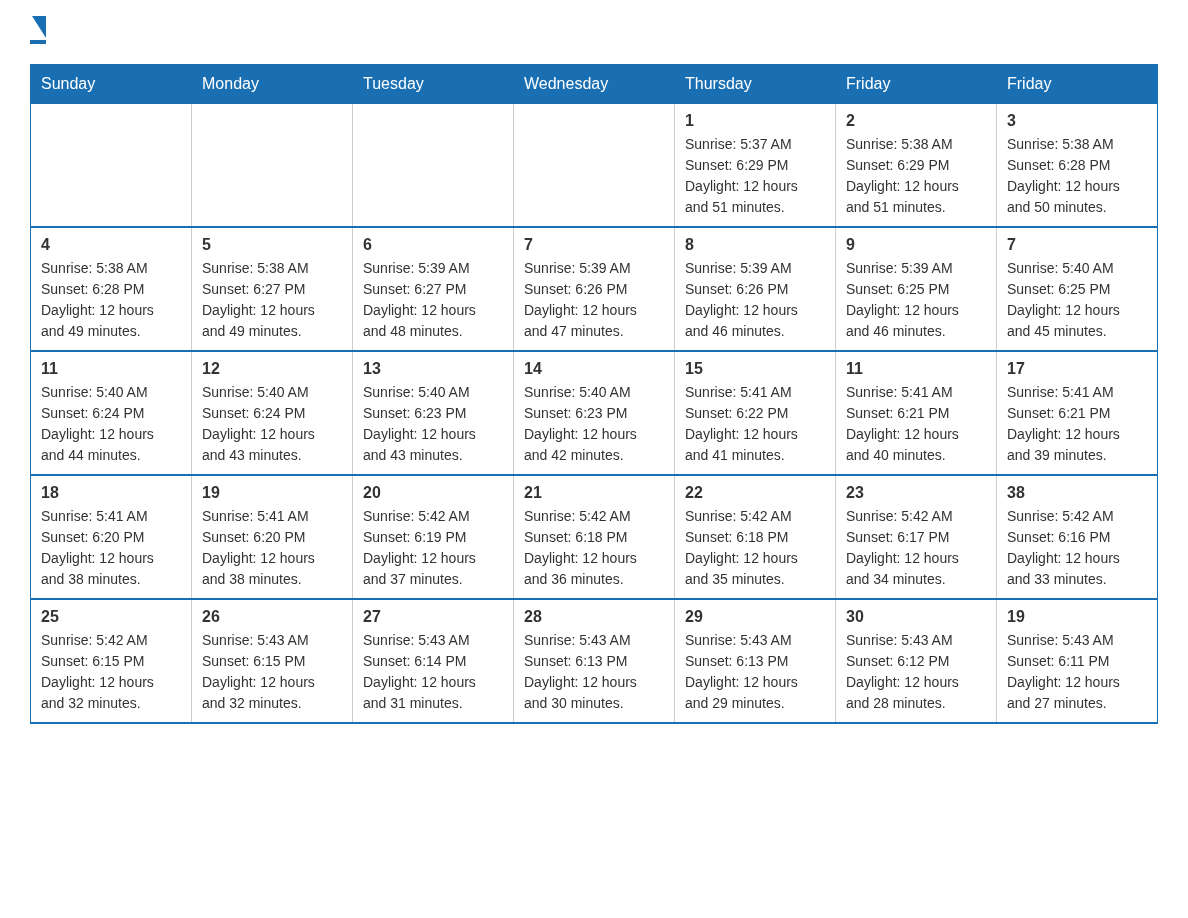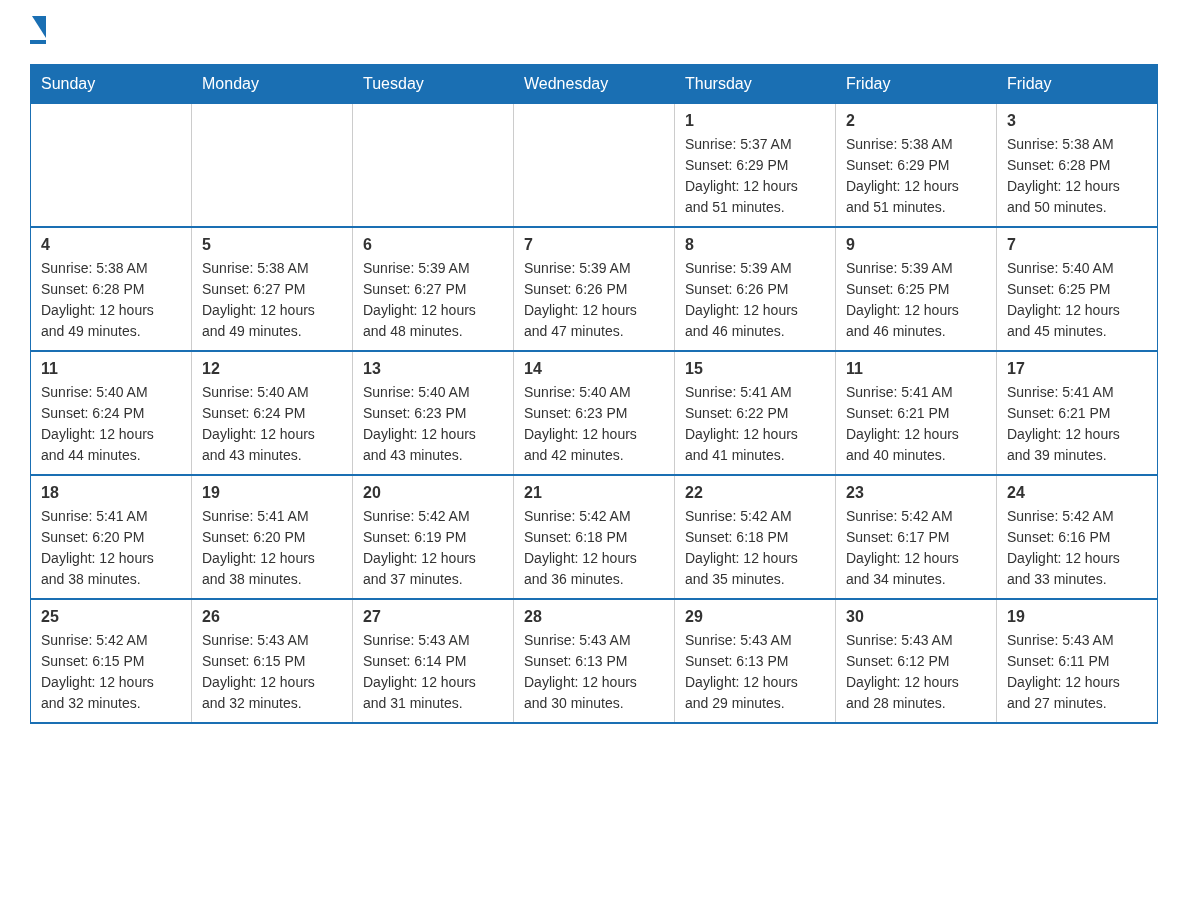--- a/index.html
+++ b/index.html
@@ -238,21 +238,21 @@
         </td>
         <td>
           <span class="day-number">22</span>
           <div class="day-info">Sunrise: 5:42 AM<br>Sunset: 6:18 PM<br>Daylight: 12 hours and 35 minutes.</div>
         </td>
         <td>
           <span class="day-number">23</span>
           <div class="day-info">Sunrise: 5:42 AM<br>Sunset: 6:17 PM<br>Daylight: 12 hours and 34 minutes.</div>
         </td>
         <td>
-          <span class="day-number">24</span>
+          <span class="day-number">38</span>
           <div class="day-info">Sunrise: 5:42 AM<br>Sunset: 6:16 PM<br>Daylight: 12 hours and 33 minutes.</div>
         </td>
       </tr>
       <tr>
         <td>
           <span class="day-number">25</span>
           <div class="day-info">Sunrise: 5:42 AM<br>Sunset: 6:15 PM<br>Daylight: 12 hours and 32 minutes.</div>
         </td>
         <td>
           <span class="day-number">26</span>

